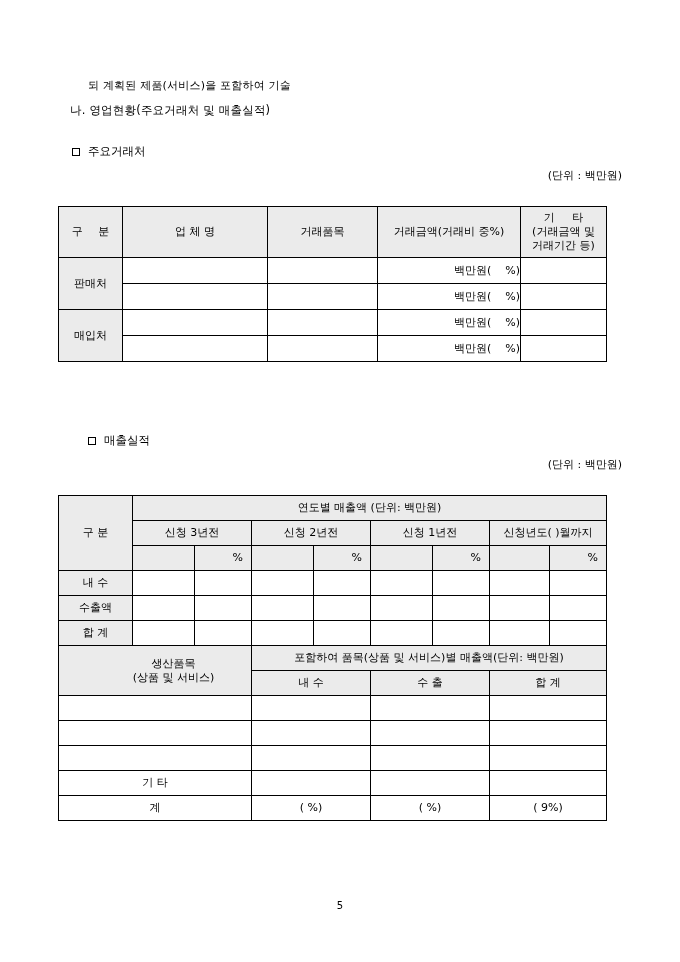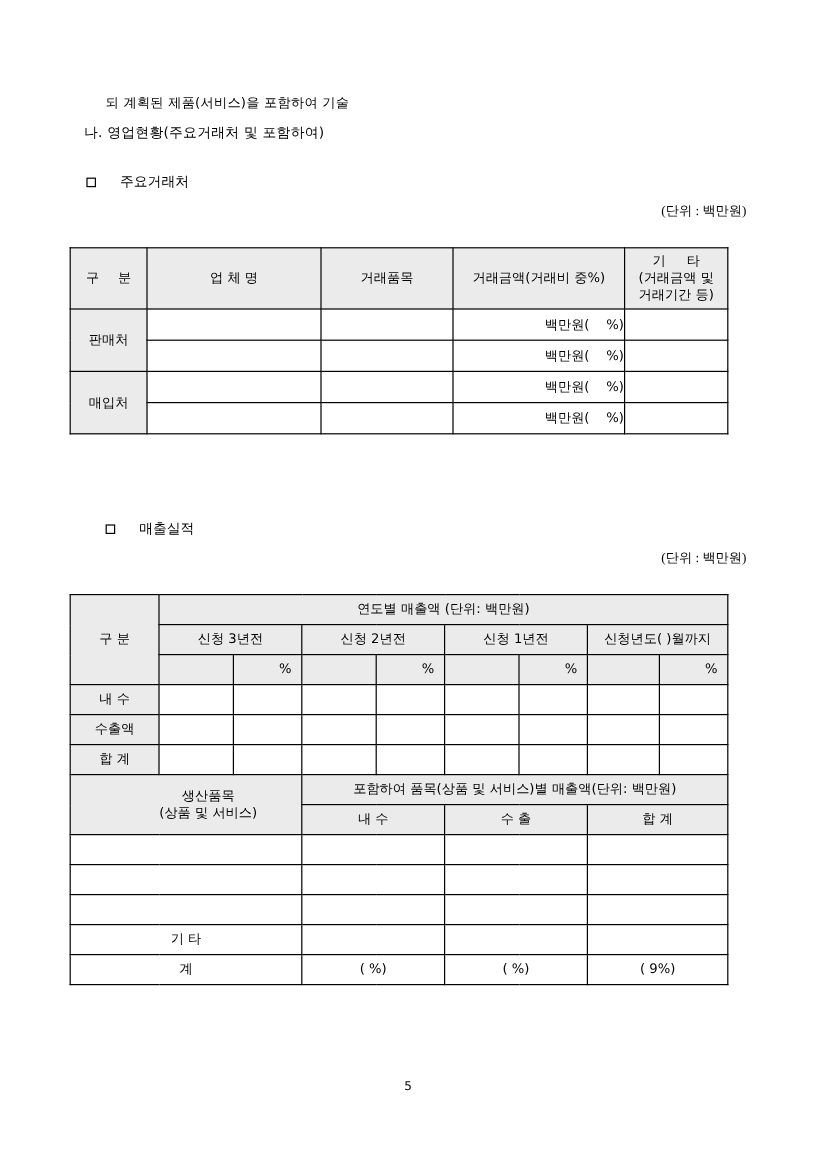--- a/index.html
+++ b/index.html
@@ -28,39 +28,38 @@
     font-family: "DejaVu Sans", sans-serif;
     letter-spacing: 0.2px;
   }
   #intro-line1 { left: 88px; top: 78px; font-size: 11px; }
   #intro-line2 { left: 70px; top: 103px; font-size: 11.5px; }
 
   .bullet-row {
     position: absolute;
     display: flex;
     align-items: center;
-    gap: 20px;
+    gap: 8px;
     font-size: 11.5px;
   }
   .bullet-box {
     display: inline-block;
     width: 8px;
     height: 8px;
     border: 1px solid #000;
     box-sizing: border-box;
   }
   #sec1-head { left: 72px; top: 144px; }
   #sec2-head { left: 72px; top: 433px; margin-left: 16px; }
 
   .unit-note {
     position: absolute;
     right: 58px;
     font-size: 11px;
     white-space: pre;
-    font-family: Liberation Serif, serif;
   }
   #unit1 { top: 168px; }
   #unit2 { top: 457px; }
 
   table {
     position: absolute;
     border-collapse: collapse;
     table-layout: fixed;
     font-size: 11px;
   }
@@ -113,21 +112,21 @@
     text-align: center;
     font-size: 10px;
   }
 </style>
 </head>
 <body>
 
 <div class="page">
 
   <div class="line-text" id="intro-line1">되 계획된 제품(서비스)을 포함하여 기술</div>
-  <div class="line-text" id="intro-line2">나. 영업현황(주요거래처 및 포함하여)</div>
+  <div class="line-text" id="intro-line2">나. 영업현황(주요거래처 및 매출실적)</div>
 
   <div class="bullet-row" id="sec1-head">
     <span class="bullet-box"></span>
     <span>주요거래처</span>
   </div>
   <div class="unit-note" id="unit1">(단위 : 백만원)</div>
 
   <table id="table-customers">
     <colgroup>
       <col style="width:64px">

